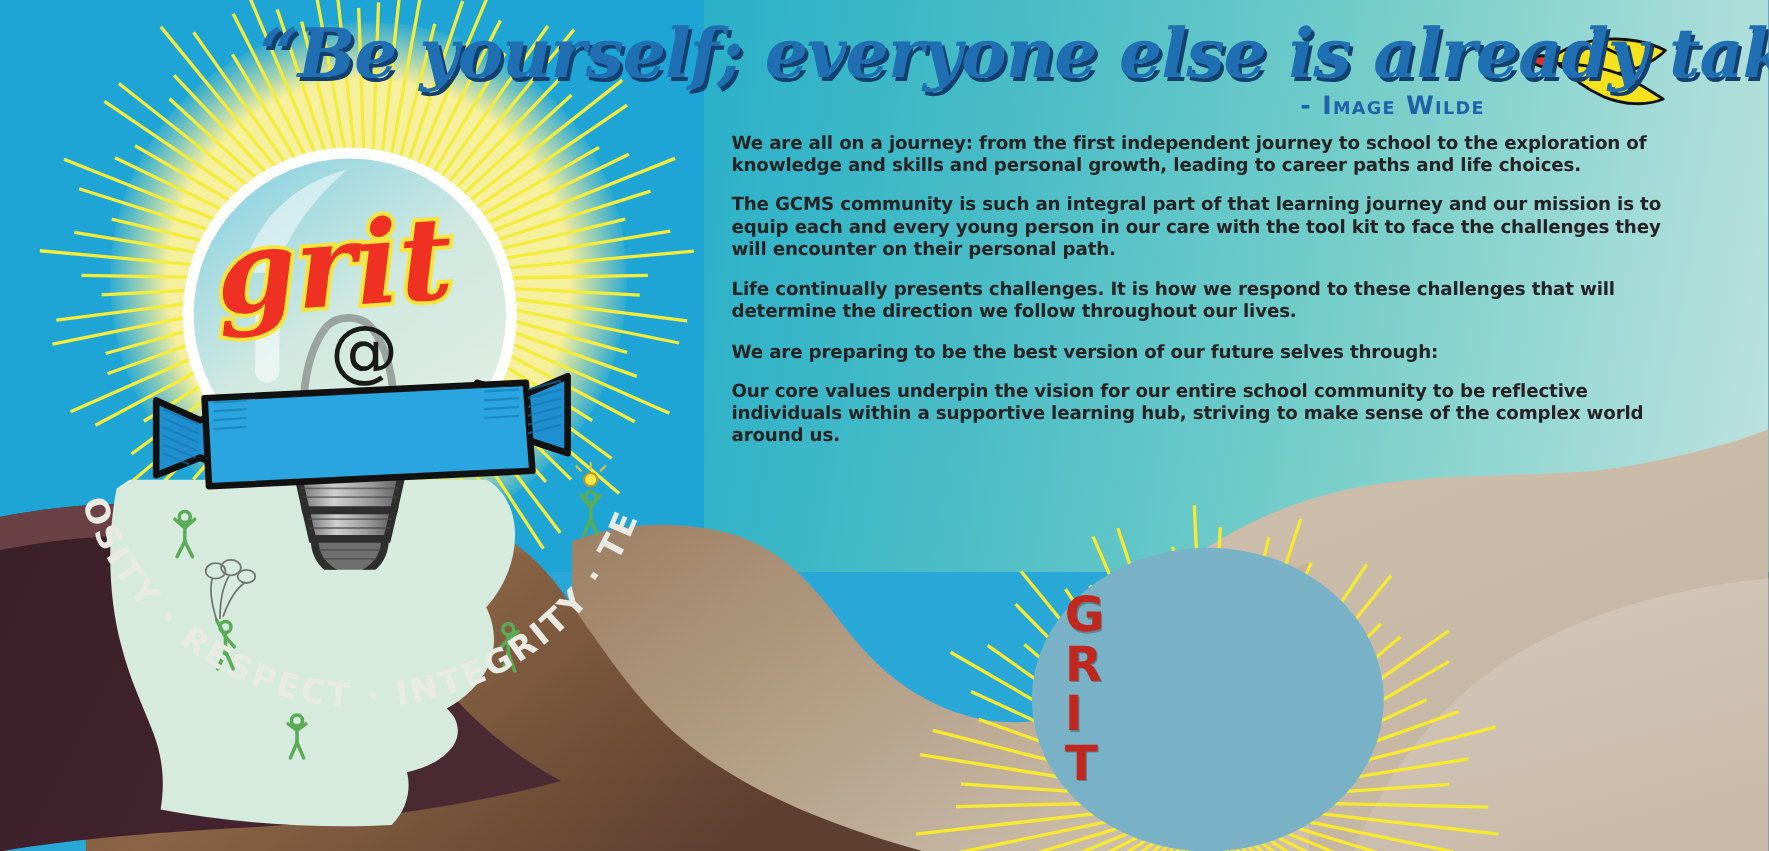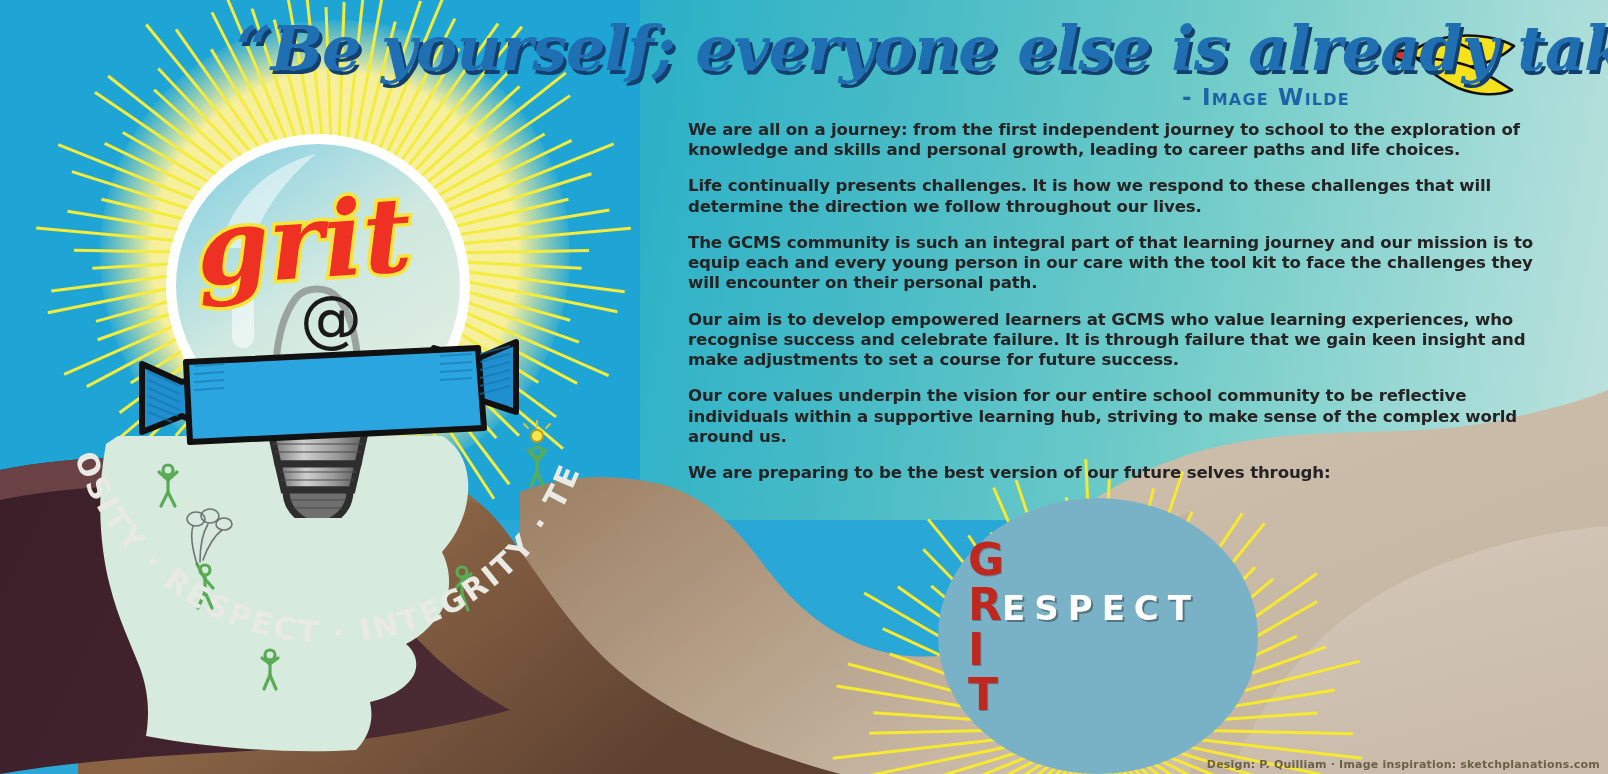--- a/index.html
+++ b/index.html
@@ -111,21 +111,21 @@
     font-weight:bold;
     font-size:23px;
     font-variant:small-caps;
     letter-spacing:1.2px;
     color:#1e63a8;
     z-index:20;
   }
 
   
   .copy {
-    position:absolute; left:688px; top:120px; width:848px;
+    position:absolute; left:665px; top:120px; width:848px;
     z-index:20;
   }
   .copy p {
     font-family:"DejaVu Sans", sans-serif;
     font-weight:bold;
     font-size:16.6px;
     line-height:1.22;
     color:#262324;
     margin-bottom:16px;
     letter-spacing:-0.15px;
@@ -567,21 +567,20 @@
       <i style="height: 42.6356%; transform: translate(-50%, 0px) rotate(360deg);"></i>
     </div>
   <div class="grit-disc"></div>
 
   <div class="grit-list" id="gritList">
       <div class="grit-row">
         <span class="grit-cap">G</span>
       </div>
       <div class="grit-row">
         <span class="grit-cap">R</span>
-        <span class="grit-rest sp">ESPECT</span>
       </div>
       <div class="grit-row">
         <span class="grit-cap">I</span>
       </div>
       <div class="grit-row">
         <span class="grit-cap">T</span>
       </div>
     </div>
 
   <svg class="goose" viewBox="0 0 150 86">
@@ -592,22 +591,20 @@
       <path d="M 86,22 C 96,26 106,32 112,40" fill="none"></path>
     </g>
     <circle cx="36" cy="30" r="1.8" fill="#111"></circle>
   </svg>
 
   <div class="quote">“Be yourself; everyone else is already taken.”</div>
   <div class="attrib">- Image Wilde</div>
 
   <div class="copy" id="copyBlock">
       <p>We are all on a journey: from the first independent journey to school to the exploration of knowledge and skills and personal growth, leading to career paths and life choices.</p>
+      <p>The GCMS community is such an integral part of that learning journey and our mission is to equip each and every young person in our care with the tool kit to face the challenges they will encounter on their personal path.</p>
       <p>Life continually presents challenges. It is how we respond to these challenges that will determine the direction we follow throughout our lives.</p>
-      <p>The GCMS community is such an integral part of that learning journey and our mission is to equip each and every young person in our care with the tool kit to face the challenges they will encounter on their personal path.</p>
-      <p>Our aim is to develop empowered learners at GCMS who value learning experiences, who recognise success and celebrate failure. It is through failure that we gain keen insight and make adjustments to set a course for future success.</p>
+      <p>We are preparing to be the best version of our future selves through:</p>
       <p>Our core values underpin the vision for our entire school community to be reflective individuals within a supportive learning hub, striving to make sense of the complex world around us.</p>
-      <p>We are preparing to be the best version of our future selves through:</p>
     </div>
 
-  <div class="credit">Design: P. Quilliam · Image inspiration: sketchplanations.com</div>
 
 </div>
 
 </body></html>

